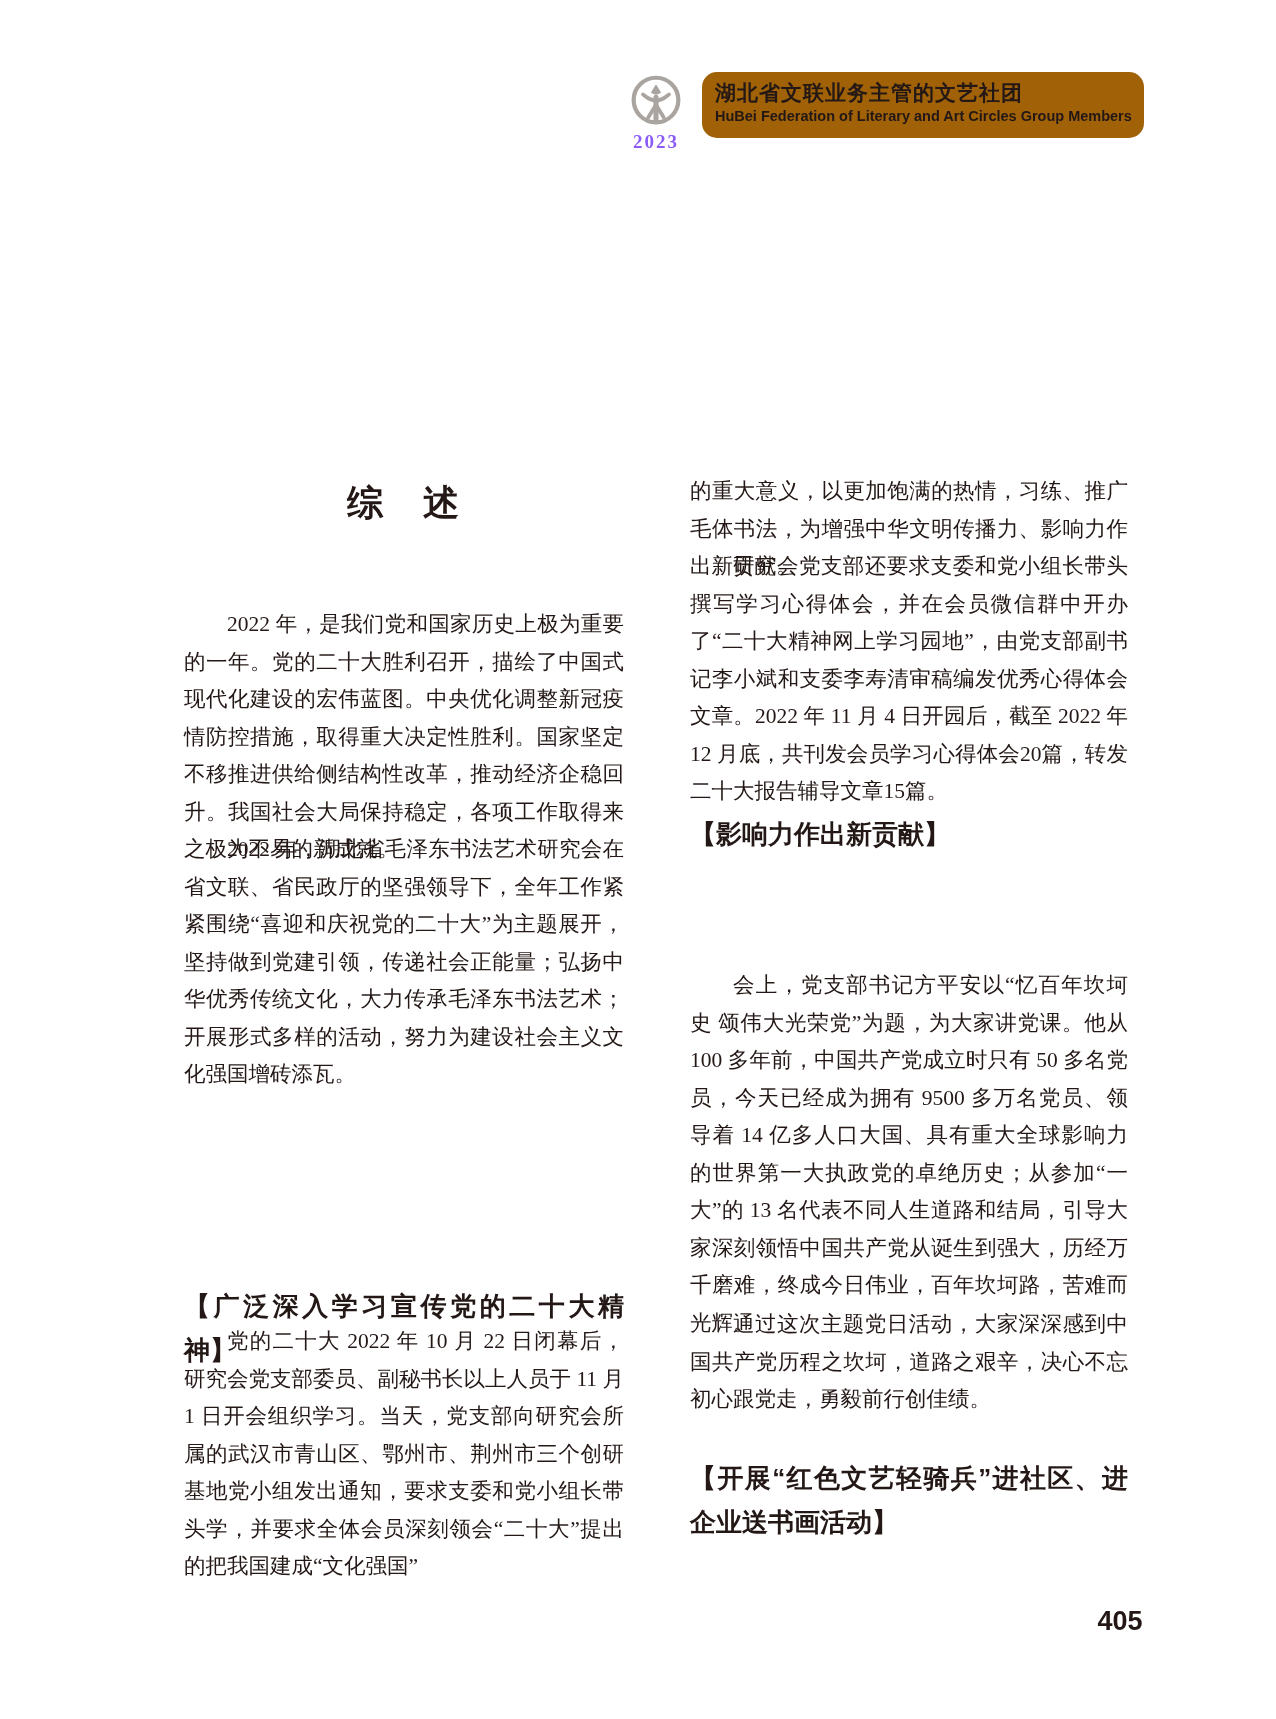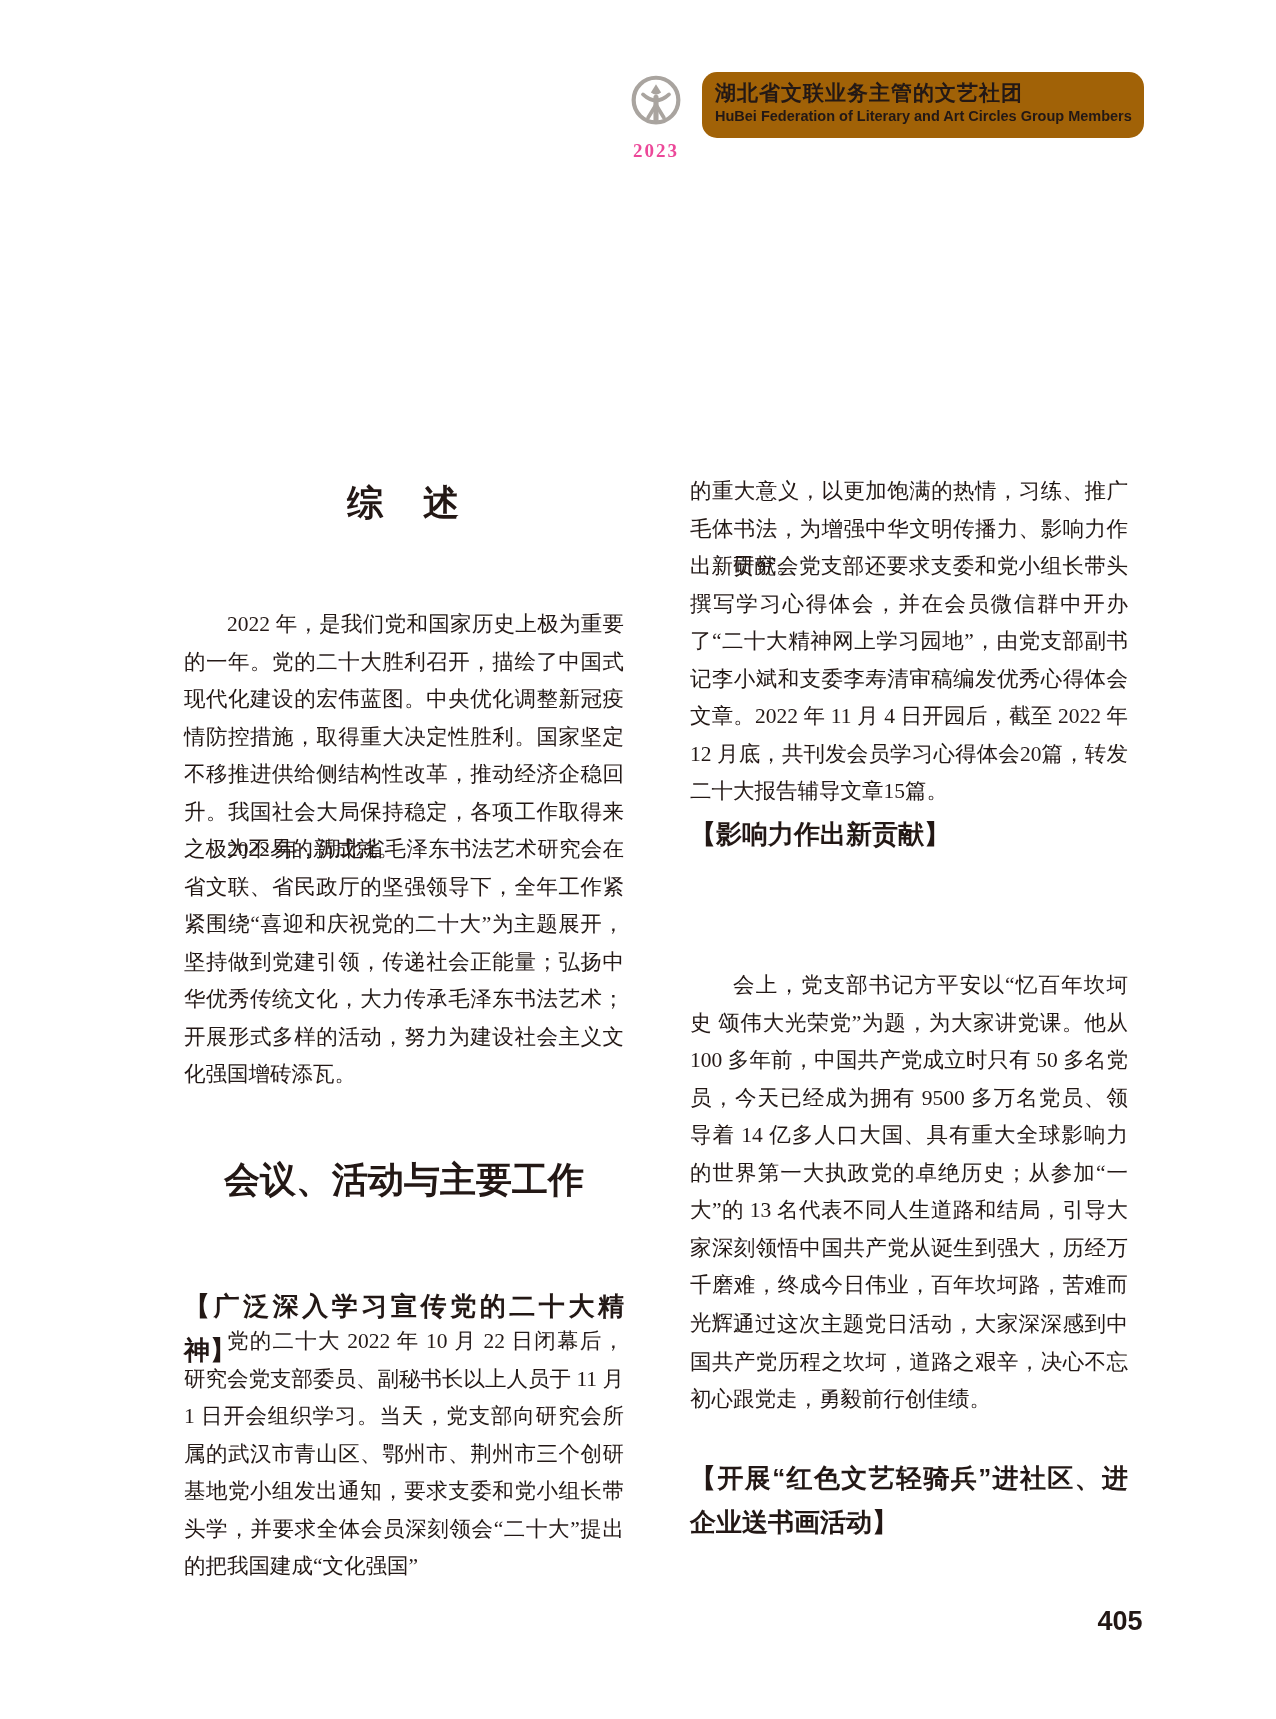--- a/index.html
+++ b/index.html
@@ -4,21 +4,21 @@
 <style>
   html,body { margin:0; padding:0; background:#ffffff; }
   .page {
     position:relative; width:1276px; height:1719px; background:#ffffff;
     color:#231815; overflow:hidden;
     font-family:"Liberation Serif","DejaVu Serif",serif;
   }
   
   .logo-block { position:absolute; left:620px; top:74px; width:72px; text-align:center; }
   .logo-block svg { display:block; margin:0 auto; }
-  .logo-year { margin-top:12px; font:600 19px/22px "Liberation Serif","DejaVu Serif",serif; letter-spacing:2px; color:#ec4899; }
+  .logo-year { margin-top:3px; font:600 19px/22px "Liberation Serif","DejaVu Serif",serif; letter-spacing:2px; color:#8b5cf6; }
   .org-box {
     position:absolute; left:702px; top:72px; width:442px; height:66px;
     background:#a16207; border-radius:15px; box-sizing:border-box; padding:8px 12px 0 13px;
   }
   .org-cn { font:700 21px/26px "Liberation Sans","DejaVu Sans",sans-serif; letter-spacing:1px; color:#231815; }
   .org-en { font:700 14.5px/20px "Liberation Sans","DejaVu Sans",sans-serif; color:#231815; }
   
   .page-title {
     position:absolute; left:128px; top:207px; width:944px; text-align:center;
     font:900 50px/60px "Liberation Serif","DejaVu Serif",serif; letter-spacing:1px; color:#231815;
@@ -72,21 +72,20 @@
   <div class="org-box">
     <div class="org-cn">湖北省文联业务主管的文艺社团</div>
     <div class="org-en">HuBei Federation of Literary and Art Circles Group Members</div>
   </div>
 
 
   <section class="col col-left">
     <h2 class="h-overview">综　述</h2>
     <p class="body indent lp1">2022 年，是我们党和国家历史上极为重要的一年。党的二十大胜利召开，描绘了中国式现代化建设的宏伟蓝图。中央优化调整新冠疫情防控措施，取得重大决定性胜利。国家坚定不移推进供给侧结构性改革，推动经济企稳回升。我国社会大局保持稳定，各项工作取得来之极为不易的新成就。</p>
     <p class="body indent lp2">2022 年，湖北省毛泽东书法艺术研究会在省文联、省民政厅的坚强领导下，全年工作紧紧围绕“喜迎和庆祝党的二十大”为主题展开，坚持做到党建引领，传递社会正能量；弘扬中华优秀传统文化，大力传承毛泽东书法艺术；开展形式多样的活动，努力为建设社会主义文化强国增砖添瓦。</p>
-    <h2 class="h-activities">会议、活动与主要工作</h2>
     <h3 class="h-bracket lh1">【广泛深入学习宣传党的二十大精神】</h3>
     <p class="body indent lp3">党的二十大 2022 年 10 月 22 日闭幕后，研究会党支部委员、副秘书长以上人员于 11 月 1 日开会组织学习。当天，党支部向研究会所属的武汉市青山区、鄂州市、荆州市三个创研基地党小组发出通知，要求支委和党小组长带头学，并要求全体会员深刻领会“二十大”提出的把我国建成“文化强国”</p>
   </section>
 
   <section class="col col-right">
     <p class="body rp0">的重大意义，以更加饱满的热情，习练、推广毛体书法，为增强中华文明传播力、影响力作出新贡献。</p>
     <p class="body indent rp1">研究会党支部还要求支委和党小组长带头撰写学习心得体会，并在会员微信群中开办了“二十大精神网上学习园地”，由党支部副书记李小斌和支委李寿清审稿编发优秀心得体会文章。2022 年 11 月 4 日开园后，截至 2022 年 12 月底，共刊发会员学习心得体会20篇，转发二十大报告辅导文章15篇。</p>
     <h3 class="h-bracket rh2">【影响力作出新贡献】</h3>
     <p class="body indent rp3">会上，党支部书记方平安以“忆百年坎坷史 颂伟大光荣党”为题，为大家讲党课。他从 100 多年前，中国共产党成立时只有 50 多名党员，今天已经成为拥有 9500 多万名党员、领导着 14 亿多人口大国、具有重大全球影响力的世界第一大执政党的卓绝历史；从参加“一大”的 13 名代表不同人生道路和结局，引导大家深刻领悟中国共产党从诞生到强大，历经万千磨难，终成今日伟业，百年坎坷路，苦难而光辉。</p>
     <p class="body indent rp4">通过这次主题党日活动，大家深深感到中国共产党历程之坎坷，道路之艰辛，决心不忘初心跟党走，勇毅前行创佳绩。</p>

